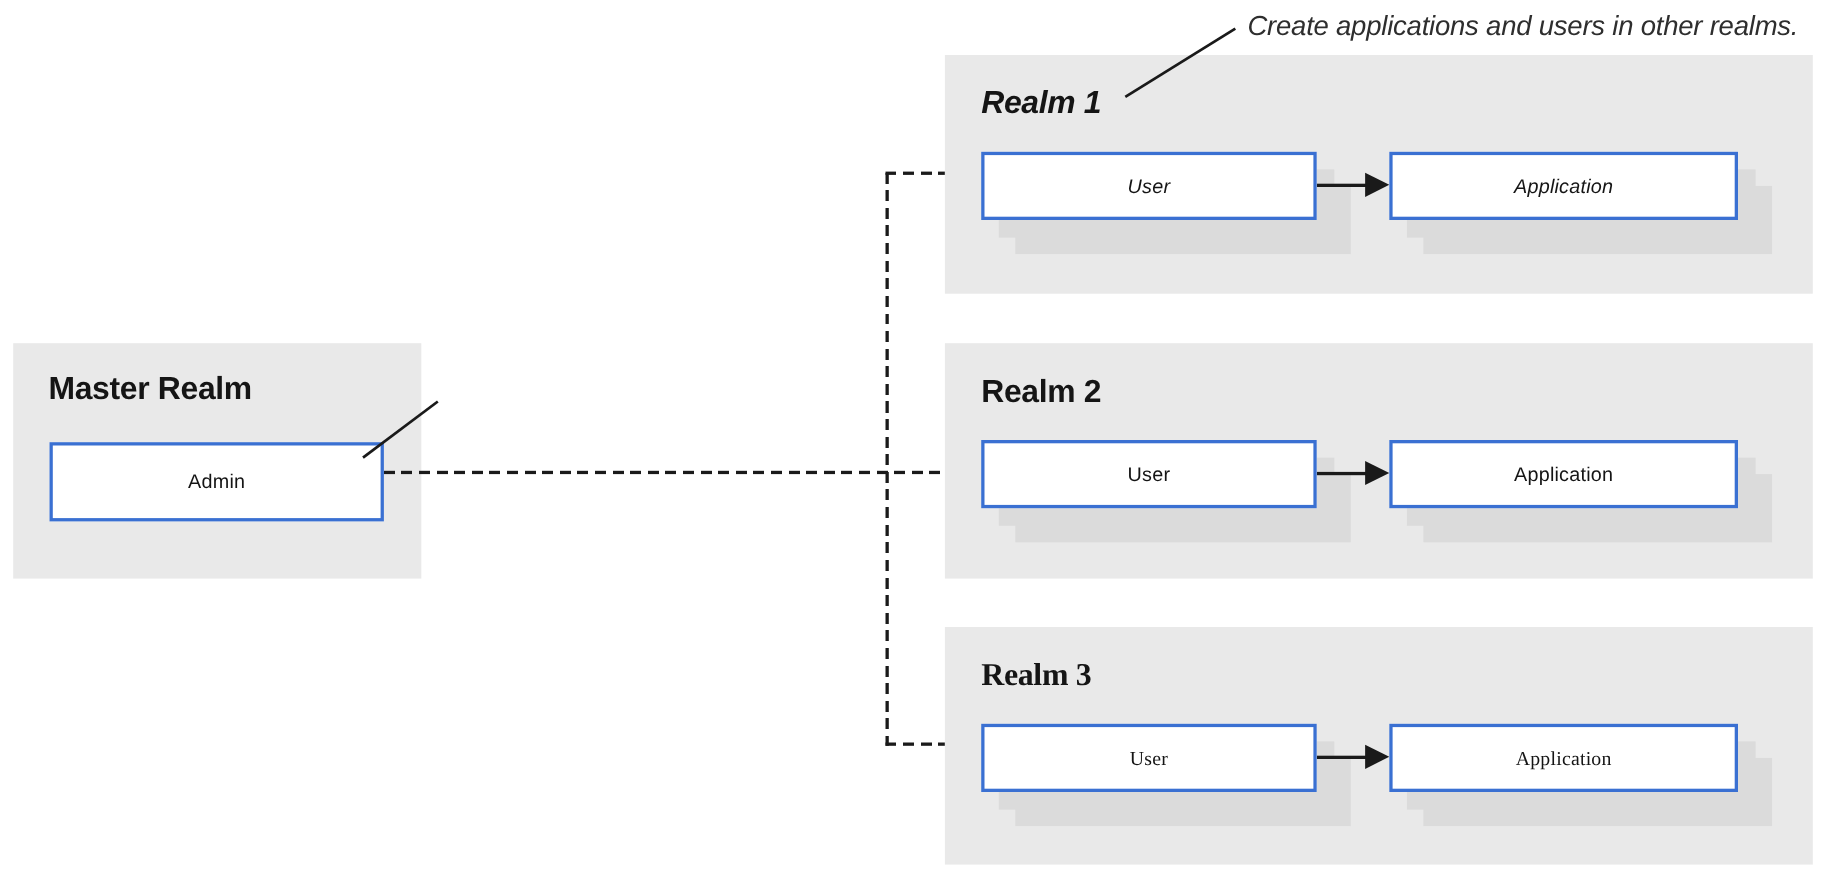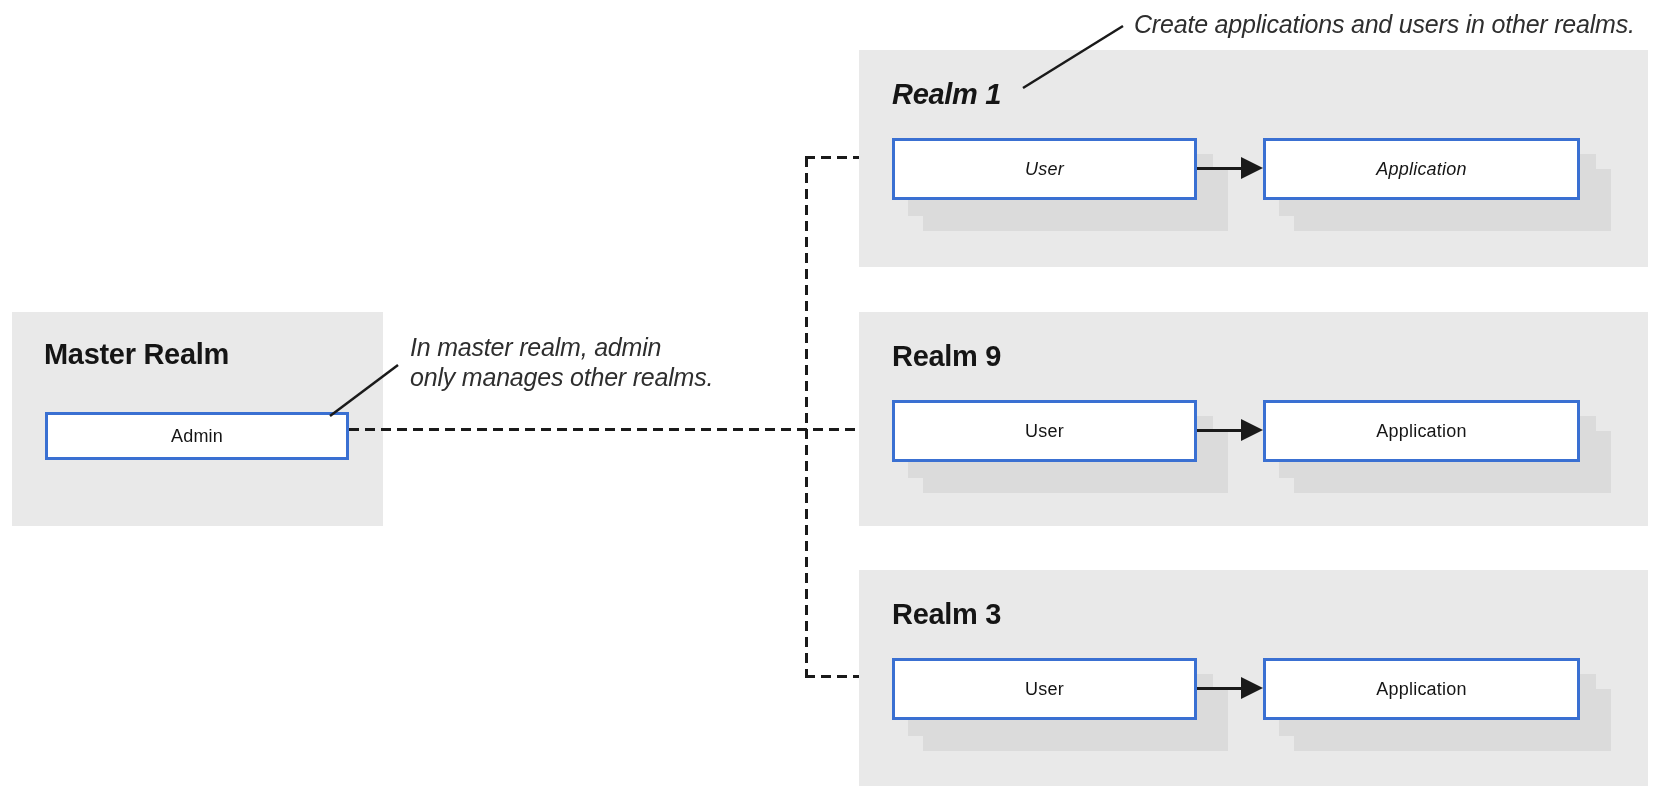--- a/index.html
+++ b/index.html
@@ -25,32 +25,32 @@
     font-size:29px;font-weight:700;color:var(--text);
     letter-spacing:-0.3px;white-space:nowrap;
   }
   
   .panel.master{left:12px;top:312px;width:371px;height:214px;}
   .panel.master .panel-title{left:32px;top:26px;text-align:center;}
   
   .panel.realm{left:859px;width:789px;}
   .panel.realm1{top:50px;height:217px;font-style:italic;}
   .panel.realm2{top:312px;height:214px;}
-  .panel.realm3{top:570px;height:216px;}
+  .panel.realm3{top:570px;height:216px;font-family:Liberation Serif, serif;}
 
   .node{
     position:absolute;box-sizing:border-box;
     background:var(--box-bg);border:3px solid var(--box-border);
     display:flex;align-items:center;justify-content:center;
     font-size:18px;font-weight:500;color:var(--text);
     letter-spacing:0.2px;z-index:3;
   }
   .stack-shadow{position:absolute;background:var(--stack-shadow);z-index:1;}
 
-  .admin-box{left:33px;top:100px;width:304px;height:48px;}
+  .admin-box{left:33px;top:90px;width:304px;height:72px;}
 
   .user-box{left:33px;top:88px;width:305px;height:62px;}
   .user-shadow1{left:49px;top:104px;width:305px;height:62px;}
   .user-shadow2{left:64px;top:119px;width:305px;height:62px;}
 
   .app-box{left:404px;top:88px;width:317px;height:62px;}
   .app-shadow1{left:420px;top:104px;width:317px;height:62px;}
   .app-shadow2{left:435px;top:119px;width:317px;height:62px;}
 
   .arrow-shaft{
@@ -113,21 +113,21 @@
     <div class="arrow-shaft"></div>
     <div class="arrow-head"></div>
     <div class="stack-shadow app-shadow2"></div>
     <div class="stack-shadow app-shadow1"></div>
     <div class="node app-box">
       <span>Application</span>
     </div>
   </div>
 
   <div class="panel realm realm2">
-    <div class="panel-title">Realm 9</div>
+    <div class="panel-title">Realm 2</div>
     <div class="stack-shadow user-shadow2"></div>
     <div class="stack-shadow user-shadow1"></div>
     <div class="node user-box">
       <span>User</span>
     </div>
     <div class="arrow-shaft"></div>
     <div class="arrow-head"></div>
     <div class="stack-shadow app-shadow2"></div>
     <div class="stack-shadow app-shadow1"></div>
     <div class="node app-box">
@@ -145,23 +145,19 @@
     <div class="arrow-shaft"></div>
     <div class="arrow-head"></div>
     <div class="stack-shadow app-shadow2"></div>
     <div class="stack-shadow app-shadow1"></div>
     <div class="node app-box">
       <span>Application</span>
     </div>
   </div>
 
   <div class="annotation top">Create applications and users in other realms.</div>
-  <div class="annotation middle">
-    <div>In master realm, admin</div>
-    <div>only manages other realms.</div>
-  </div>
 
   <svg class="leader-lines" viewBox="0 0 1666 806" xmlns="http://www.w3.org/2000/svg">
     <line x1="1023" y1="88" x2="1123" y2="26" stroke="#1a1a1a" stroke-width="2.5"></line>
     <line x1="330" y1="416" x2="398" y2="365" stroke="#1a1a1a" stroke-width="2.5"></line>
   </svg>
 
 </div>
 
 </body></html>

